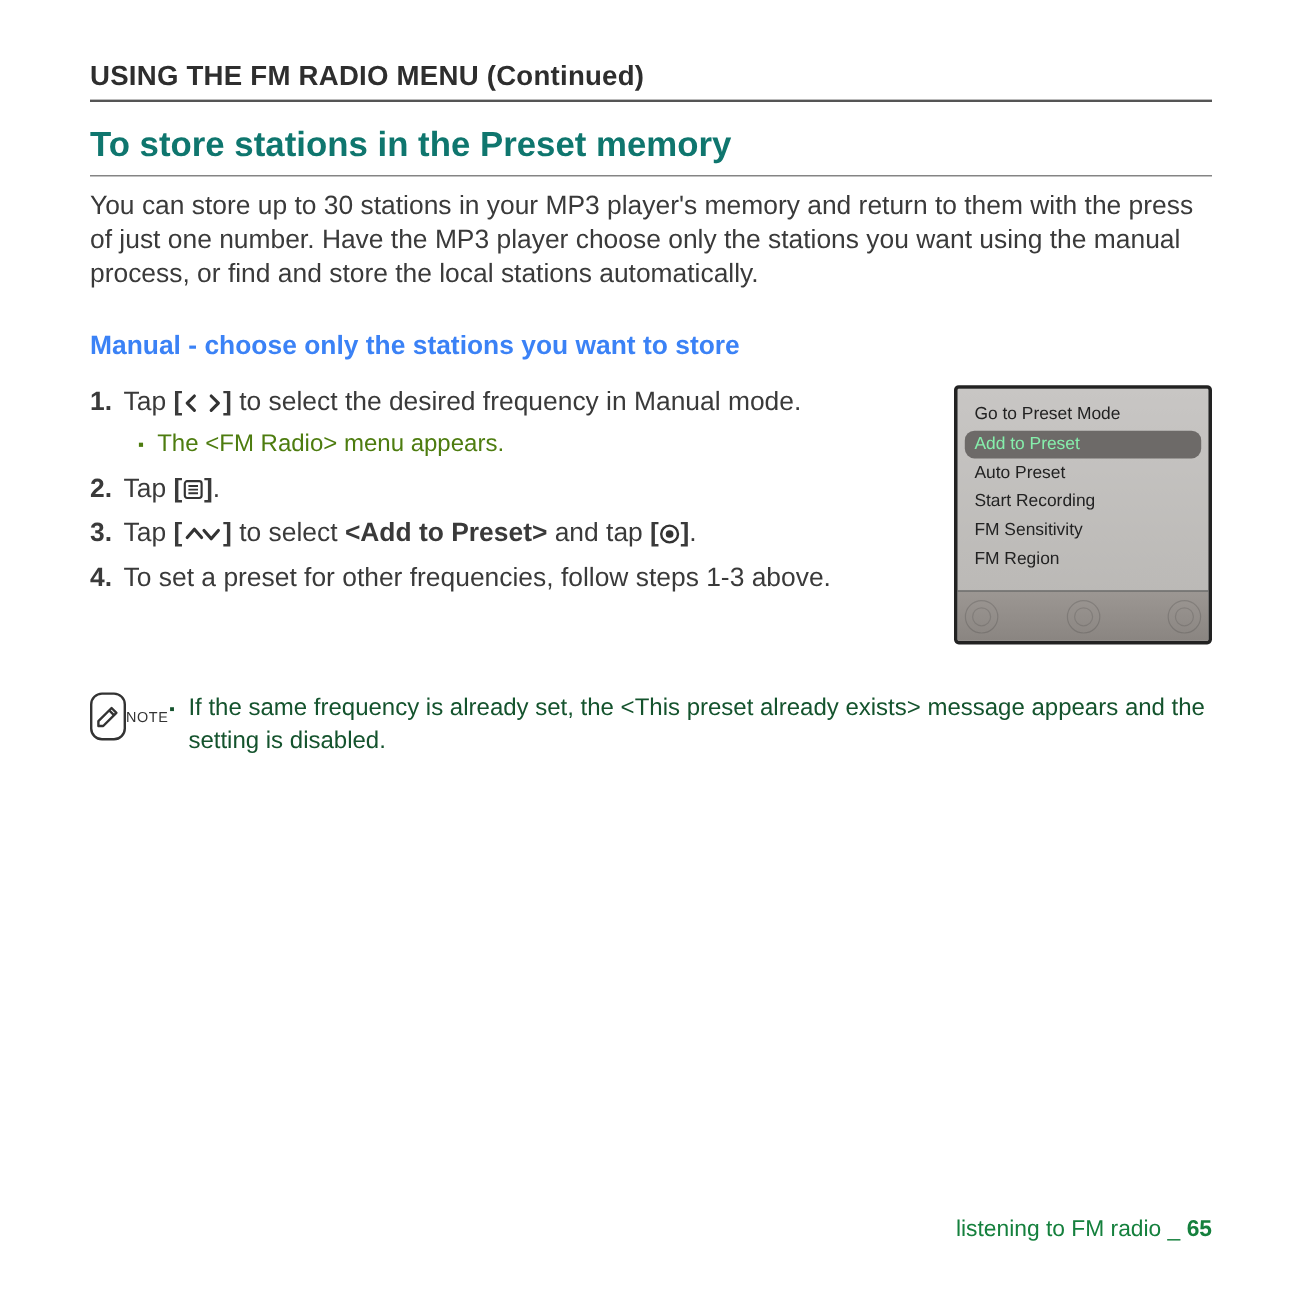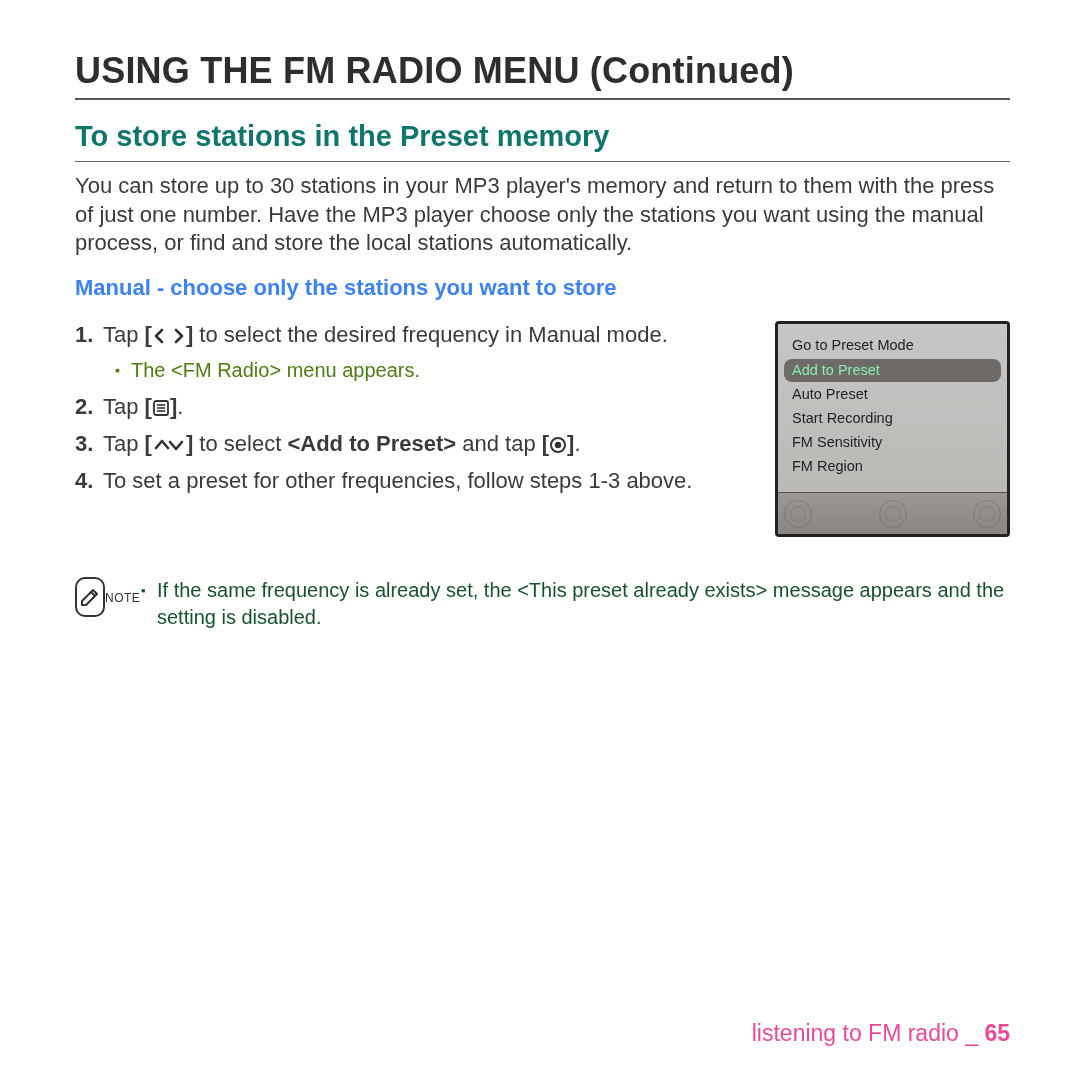--- a/index.html
+++ b/index.html
@@ -6,40 +6,40 @@
   body {
     width: 1080px;
     height: 1080px;
     background: #fff;
     font-family: Arial, Helvetica, sans-serif;
     color: #3b3b3b;
     position: relative;
     padding: 50px 70px 40px 75px;
   }
   .page-title {
-    font-size: 36px;
+    font-size: 23px;
     font-weight: bold;
     letter-spacing: 0.2px;
     border-bottom: 2px solid #555;
     padding-bottom: 6px;
     margin-bottom: 20px;
     color: #2e2e2e;
   }
   .section-title {
     font-size: 29px;
     font-weight: bold;
     border-bottom: 1.5px solid #666;
     padding-bottom: 8px;
     margin-bottom: 10px;
     color: #0f766e;
   }
   .intro {
     font-size: 22px;
     line-height: 1.3;
-    margin-bottom: 17px;
+    margin-bottom: 32px;
     color: #3a3a3a;
   }
   .subsection {
     font-size: 22px;
     font-weight: bold;
     margin-bottom: 20px;
     color: #3b82f6;
   }
   .content-row {
     display: flex;
@@ -77,21 +77,21 @@
     left: 40px;
     top: 0;
     font-size: 14px;
     line-height: 26px;
   }
   .icon-inline {
     display: inline-block;
     vertical-align: -3px;
   }
   .device {
-    width: 235px;
+    width: 215px;
     border: 3px solid #222;
     border-radius: 4px;
     background: linear-gradient(#c8c6c4, #b8b6b3);
     overflow: hidden;
   }
   .device-menu {
     padding: 10px 10px 14px 10px;
     font-size: 14.5px;
     color: #222;
     line-height: 1.5;
@@ -154,24 +154,24 @@
     position: relative;
     padding-left: 16px;
   }
   .note-text::before{
     content:"▪";
     position:absolute; left:0; top:0;
     font-size:13px; line-height:27px;
   }
   .footer {
     position: absolute;
-    bottom: 33px;
+    bottom: 44px;
     right: 70px;
-    font-size: 23px;
-    color: #ec4899;
+    font-size: 19px;
+    color: #15803d;
   }
   .footer .pg { font-weight: bold; }
 </style>
 </head>
 <body>
 
 <div class="page-title">USING THE FM RADIO MENU (Continued)</div>
 
 <div class="section-title">To store stations in the Preset memory</div>
 

